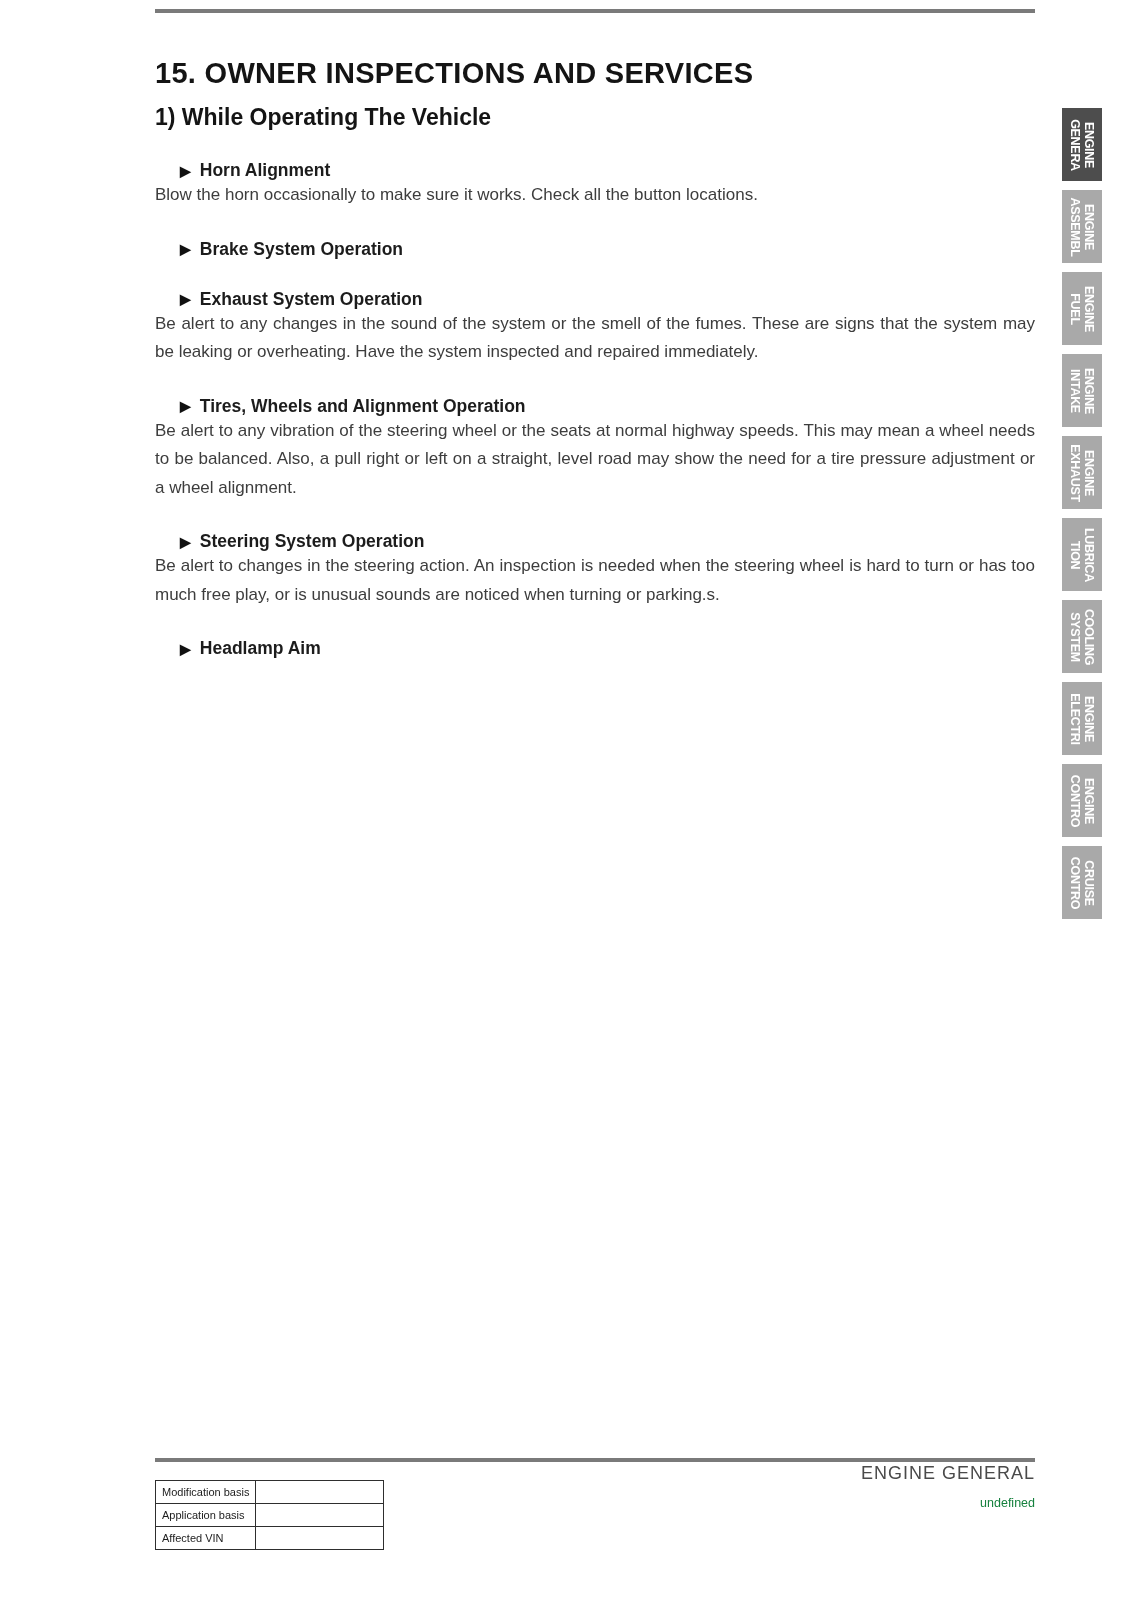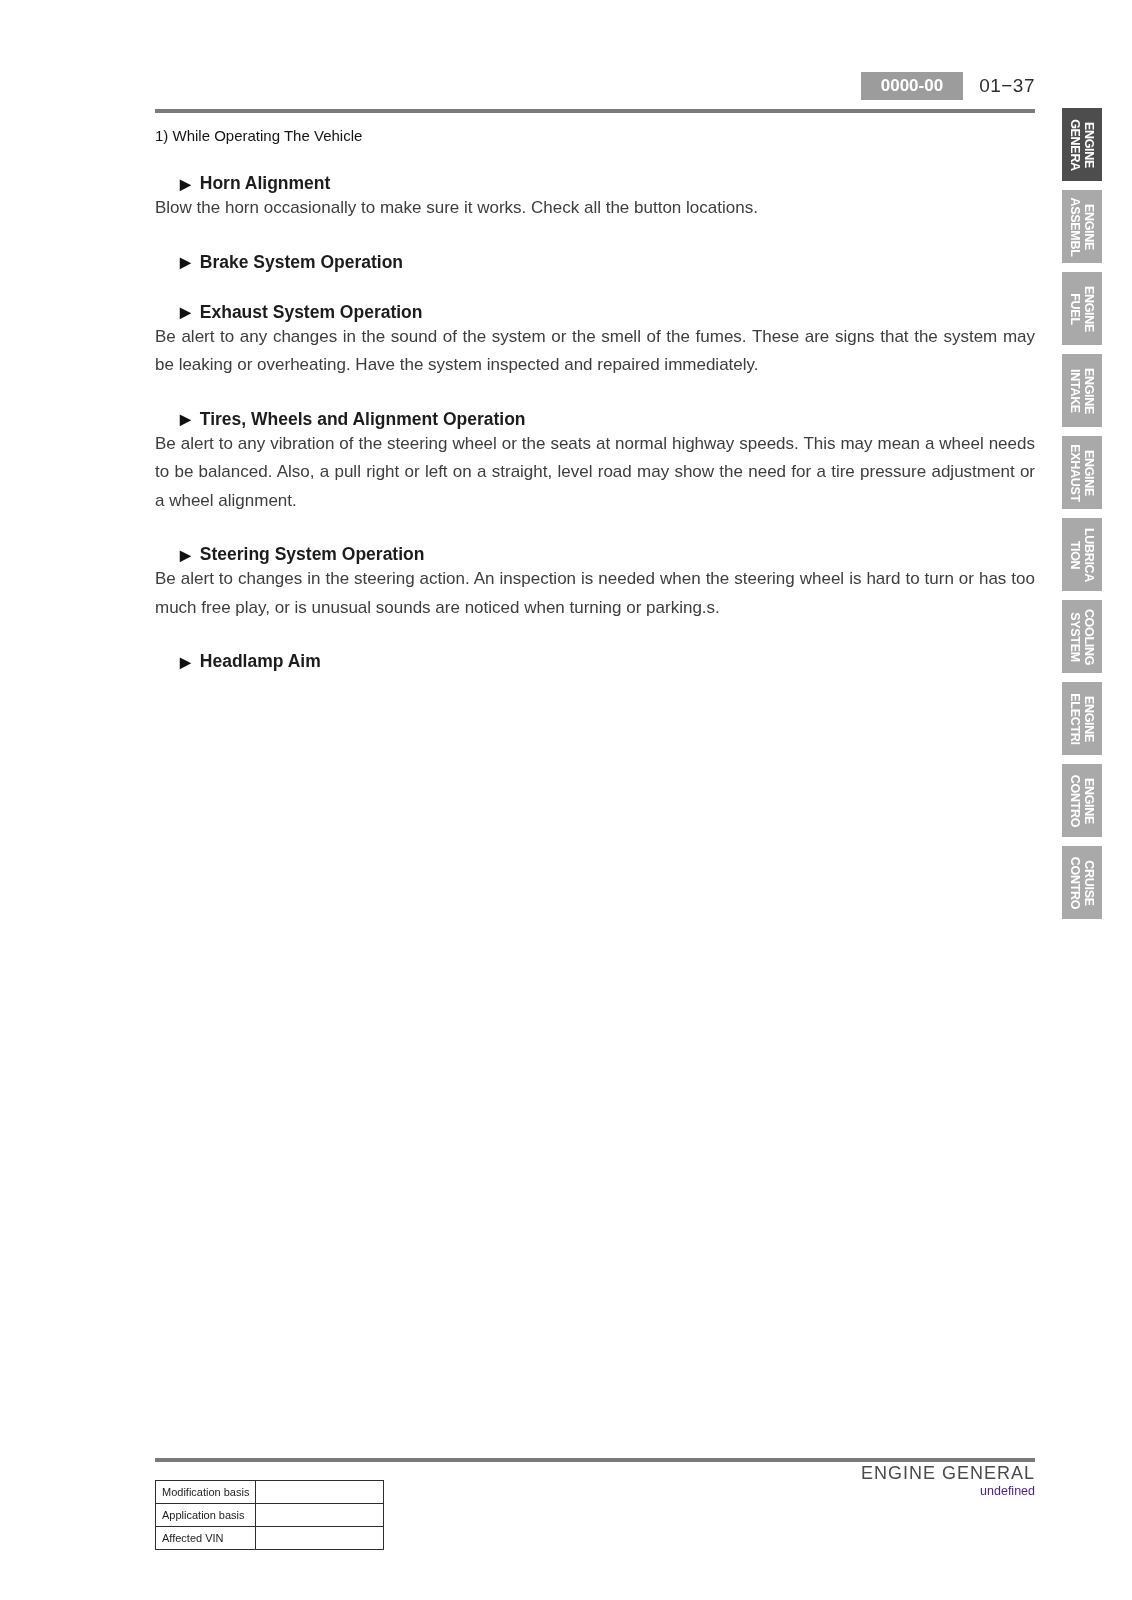--- a/index.html
+++ b/index.html
@@ -26,21 +26,21 @@
     margin: 9px 0 0 155px; width: 880px; height: 4px; background: #7a7a7a;
   }
 
   
   .main { padding: 0 97px 0 155px; color: #3a3a3a; }
   .doc-title {
     margin: 44px 0 0 0; font-size: 29px; font-weight: 700; color: #141414;
     letter-spacing: 0.3px;
   }
   .doc-subtitle {
-    margin: 14px 0 12px 0; font-size: 15px; font-weight: 400; color: #141414;
+    margin: 14px 0 12px 0; font-size: 23px; font-weight: 700; color: #141414;
   }
   .sec { margin-top: 29px; }
   .sec-head {
     margin: 0 0 0 25px; font-size: 17.5px; font-weight: 700; color: #1c1c1c;
     display: flex; align-items: center;
   }
   .tri { font-size: 14px; color: #111; margin-right: 9px; line-height: 1; }
   .sec-body {
     margin: 0 0 0 0; font-size: 17px; line-height: 28.5px;
     text-align: justify; color: #3d3d3d;
@@ -69,34 +69,31 @@
   .meta-table { border-collapse: collapse; margin-top: 18px; border-radius: 17px; }
   .meta-table td { border: 1px solid #2e2e2e; height: 23px; }
   .meta-table td.label {
     font-size: 11px; color: #1c1c1c; padding: 3px 6px; width: 100px; white-space: nowrap;
   }
   .meta-table td.value { width: 128px; }
   .footer-right { text-align: right; }
   .footer-section-name {
     margin-top: 1px; font-size: 18px; color: #4a4a4a; letter-spacing: 1px;
   }
-  .footer-subtext { font-size: 12.5px; color: #4c1d95; }
+  .footer-subtext { margin-top: 12px; font-size: 12.5px; color: #15803d; }
 </style>
 </head>
 <body>
 
 <div class="page">
 
-  <div class="header">
-    <span class="code-badge">0000-00</span>
-    <span class="page-number">01−37</span>
-  </div>
   <div class="rule"></div>
 
   <div class="main">
+    <h1 class="doc-title">15. OWNER INSPECTIONS AND SERVICES</h1>
     <h2 class="doc-subtitle">1) While Operating The Vehicle</h2>
 
     <section class="sec">
       <h3 class="sec-head">
         <span class="tri">▶</span>
         <span>Horn Alignment</span>
       </h3>
       <p class="sec-body">Blow the horn occasionally to make sure it works. Check all the button locations.</p>
     </section>
 

